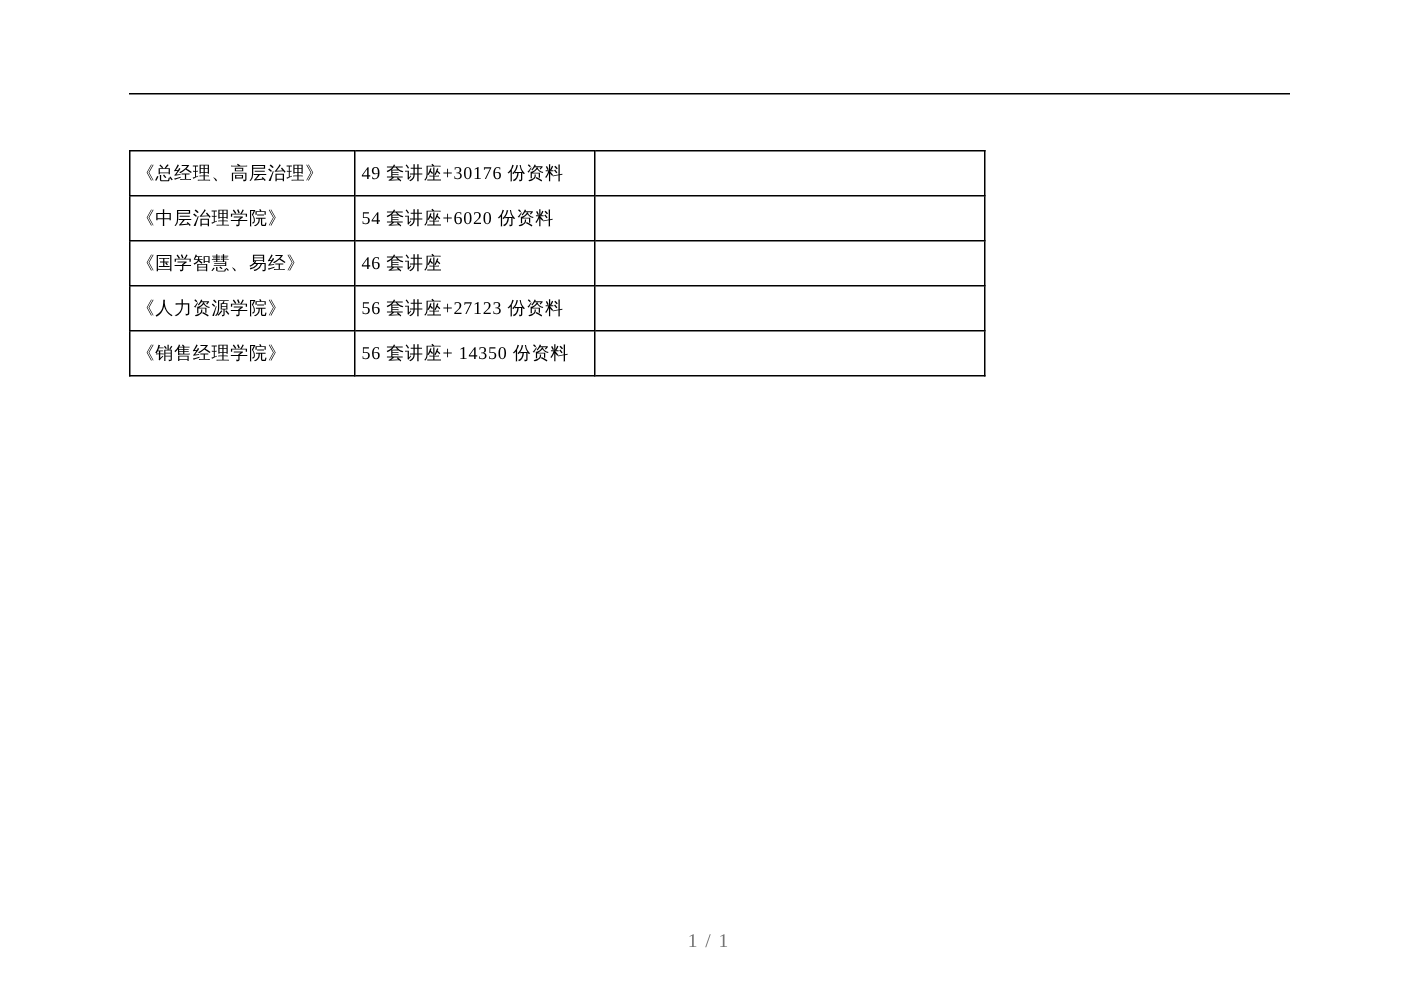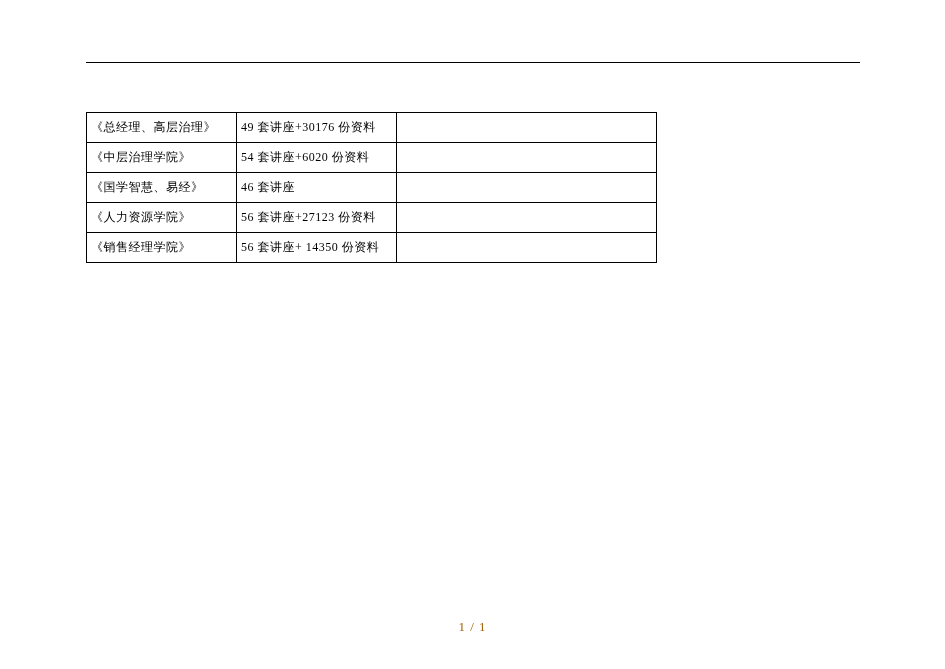--- a/index.html
+++ b/index.html
@@ -15,21 +15,21 @@
     .hr-top {
       position: absolute;
       top: 62px;
       left: 86px;
       width: 774px;
       height: 0;
       border-top: 1px solid #000;
     }
     .content {
       position: absolute;
-      top: 112px;
+      top: 100px;
       left: 86px;
     }
     table {
       border-collapse: collapse;
     }
     td {
       border: 1px solid #000;
       height: 30px;
       vertical-align: middle;
       padding: 0 4px;
@@ -39,21 +39,21 @@
     td.col1 { width: 150px; }
     td.col2 { width: 160px; }
     td.col3 { width: 260px; }
     .pager {
       position: absolute;
       bottom: 34px;
       left: 0;
       width: 945px;
       text-align: center;
       font-size: 13px;
-      color: #a16207;
+      color: #737373;
       letter-spacing: 1px;
     }
   </style>
 </head>
 <body>
 
 <div class="hr-top"></div>
 
 <div class="content">
   <table>

